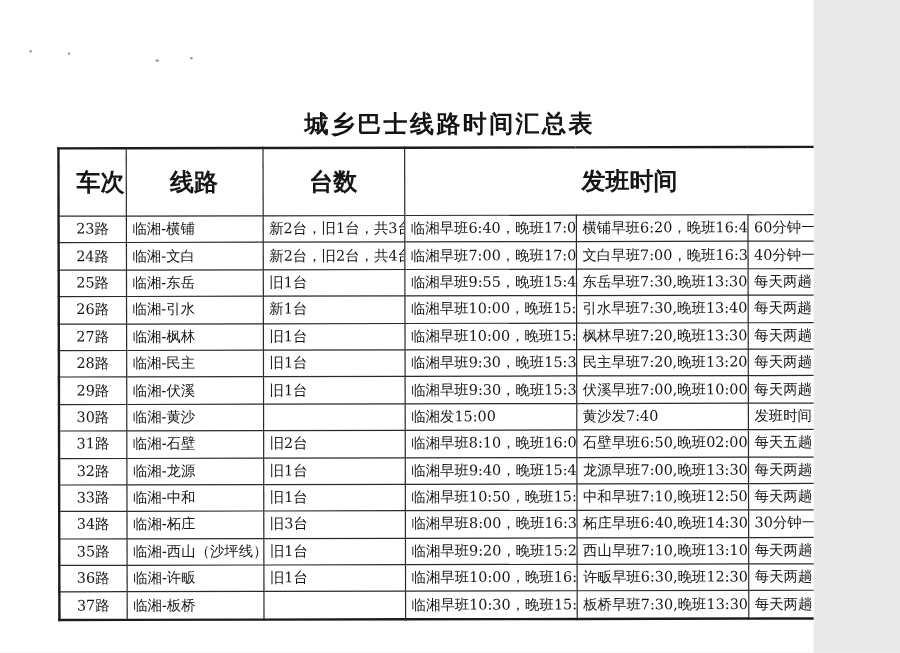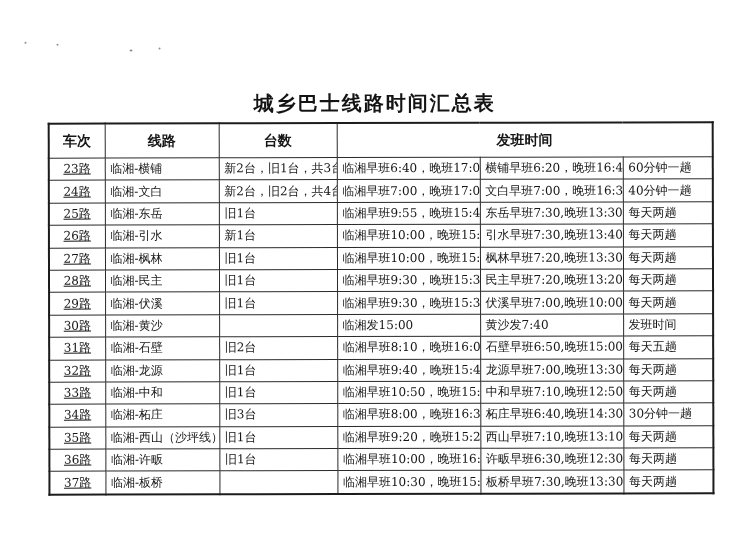--- a/index.html
+++ b/index.html
@@ -1,40 +1,40 @@
 <!DOCTYPE html>
 <html><head>
 <meta charset="utf-8">
 <style>
   html,body{margin:0;padding:0;}
   body{background:#e9e9e9;font-family:"DejaVu Serif","Liberation Serif",serif;}
   .page{
-    position:relative;width:750px;height:544px;background:#ffffff;overflow:hidden;
+    position:relative;width:678px;height:544px;background:#ffffff;overflow:hidden;
   }
   .tilt{position:absolute;left:0;top:0;width:750px;height:544px;transform:rotate(-0.12deg);transform-origin:50% 50%;}
   .doc-title{
     position:absolute;top:90px;left:0;width:750px;text-align:center;
     font-size:20px;font-weight:bold;letter-spacing:2px;color:#141414;
   }
   .sheet{position:absolute;left:48px;top:122px;}
   table.bus-table{
     border-collapse:collapse;table-layout:fixed;width:664px;
     border:2px solid #1c1c1c;background:#fff;
   }
   .bus-table th,.bus-table td{
     border:1px solid #2a2a2a;color:#161616;overflow:hidden;white-space:nowrap;
   }
   .bus-table th{
-    height:25px;font-size:14px;font-weight:bold;text-align:center;padding:4px;
+    height:25px;font-size:20px;font-weight:bold;text-align:center;padding:14px;
   }
   .bus-table td{
     height:21.4px;font-size:12px;font-weight:normal;padding:0 2px 0 5px;
     vertical-align:middle;text-align:left;
   }
-  .bus-table td.c-no{text-align:center;padding:0;text-decoration:underline;}
+  .bus-table td.c-no{text-align:center;padding:0;}
   .speck{position:absolute;width:2px;height:2px;background:#8f8f8f;border-radius:50%;}
   .speck.s1{left:25px;top:41px;}
   .speck.s2{left:57px;top:43px;}
   .speck.s3{left:130px;top:49px;width:3px;height:2px;}
   .speck.s4{left:159px;top:47px;}
 </style>
 </head>
 <body>
 
 <div class="page">
@@ -127,21 +127,21 @@
             <td></td>
             <td>临湘发15:00</td>
             <td>黄沙发7:40</td>
             <td>发班时间</td>
           </tr>
           <tr>
             <td class="c-no">31路</td>
             <td>临湘-石壁</td>
             <td>旧2台</td>
             <td>临湘早班8:10，晚班16:00</td>
-            <td>石壁早班6:50,晚班15:00</td>
+            <td>石壁早班6:50,晚班02:00</td>
             <td>每天五趟</td>
           </tr>
           <tr>
             <td class="c-no">32路</td>
             <td>临湘-龙源</td>
             <td>旧1台</td>
             <td>临湘早班9:40，晚班15:40</td>
             <td>龙源早班7:00,晚班13:30</td>
             <td>每天两趟</td>
           </tr>

